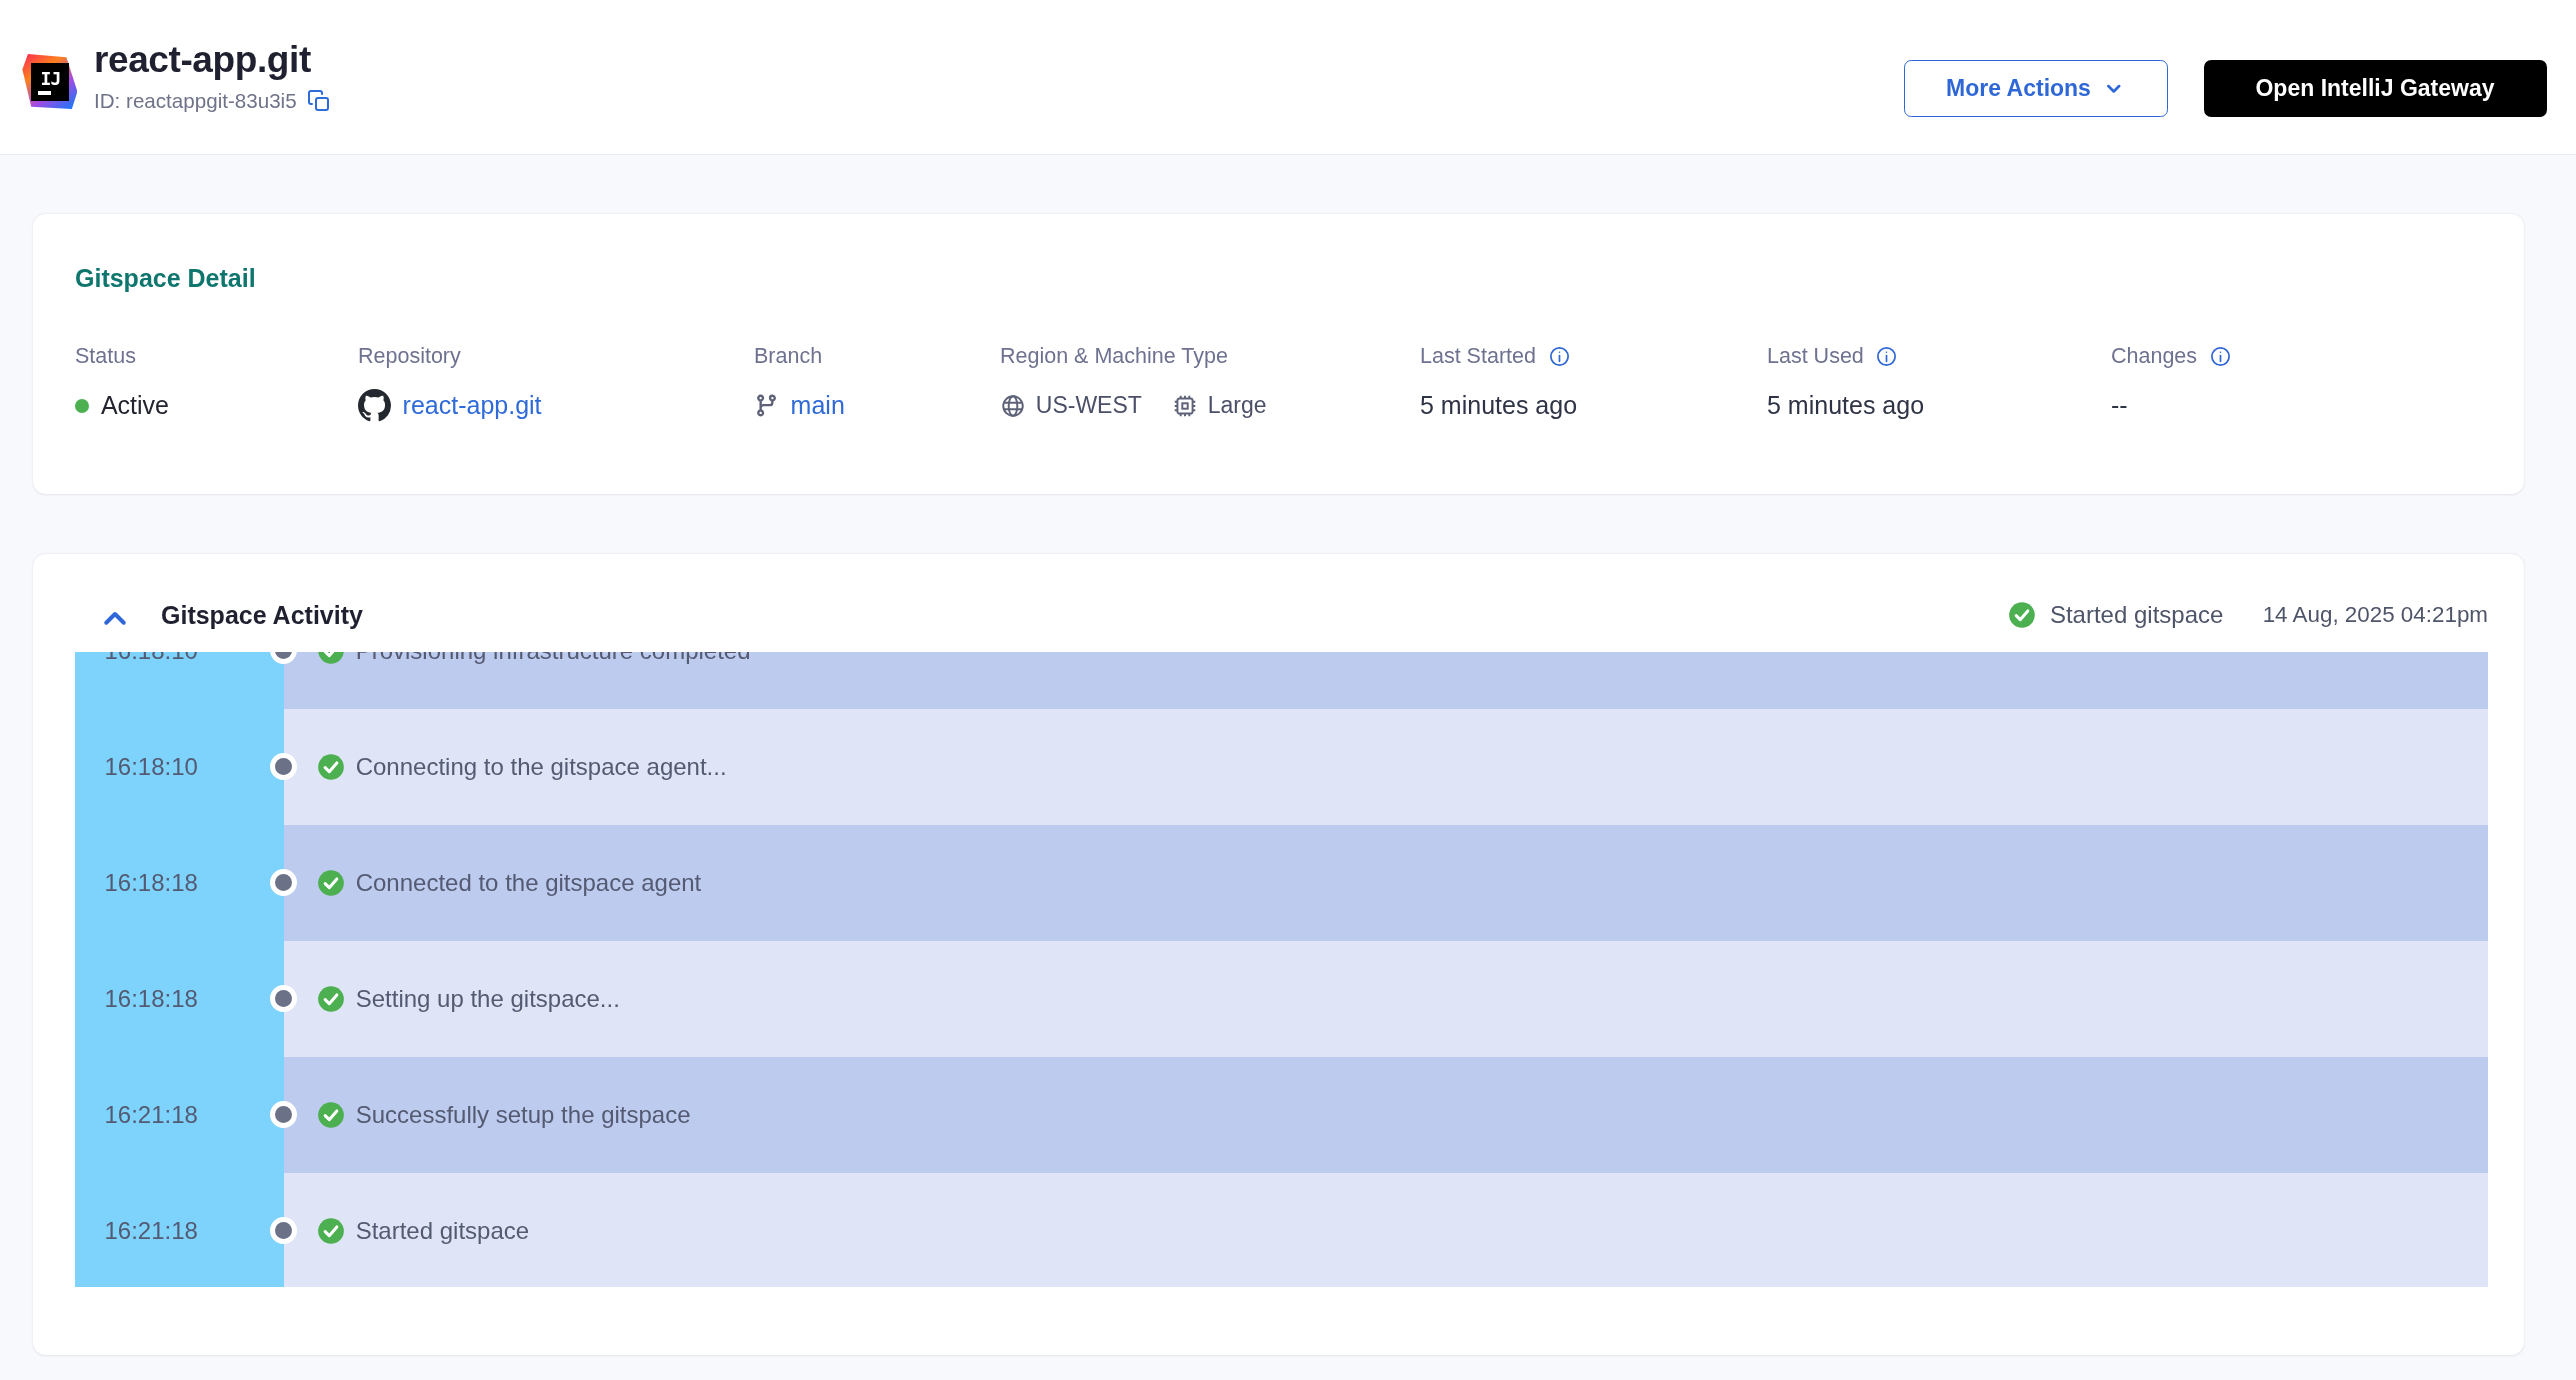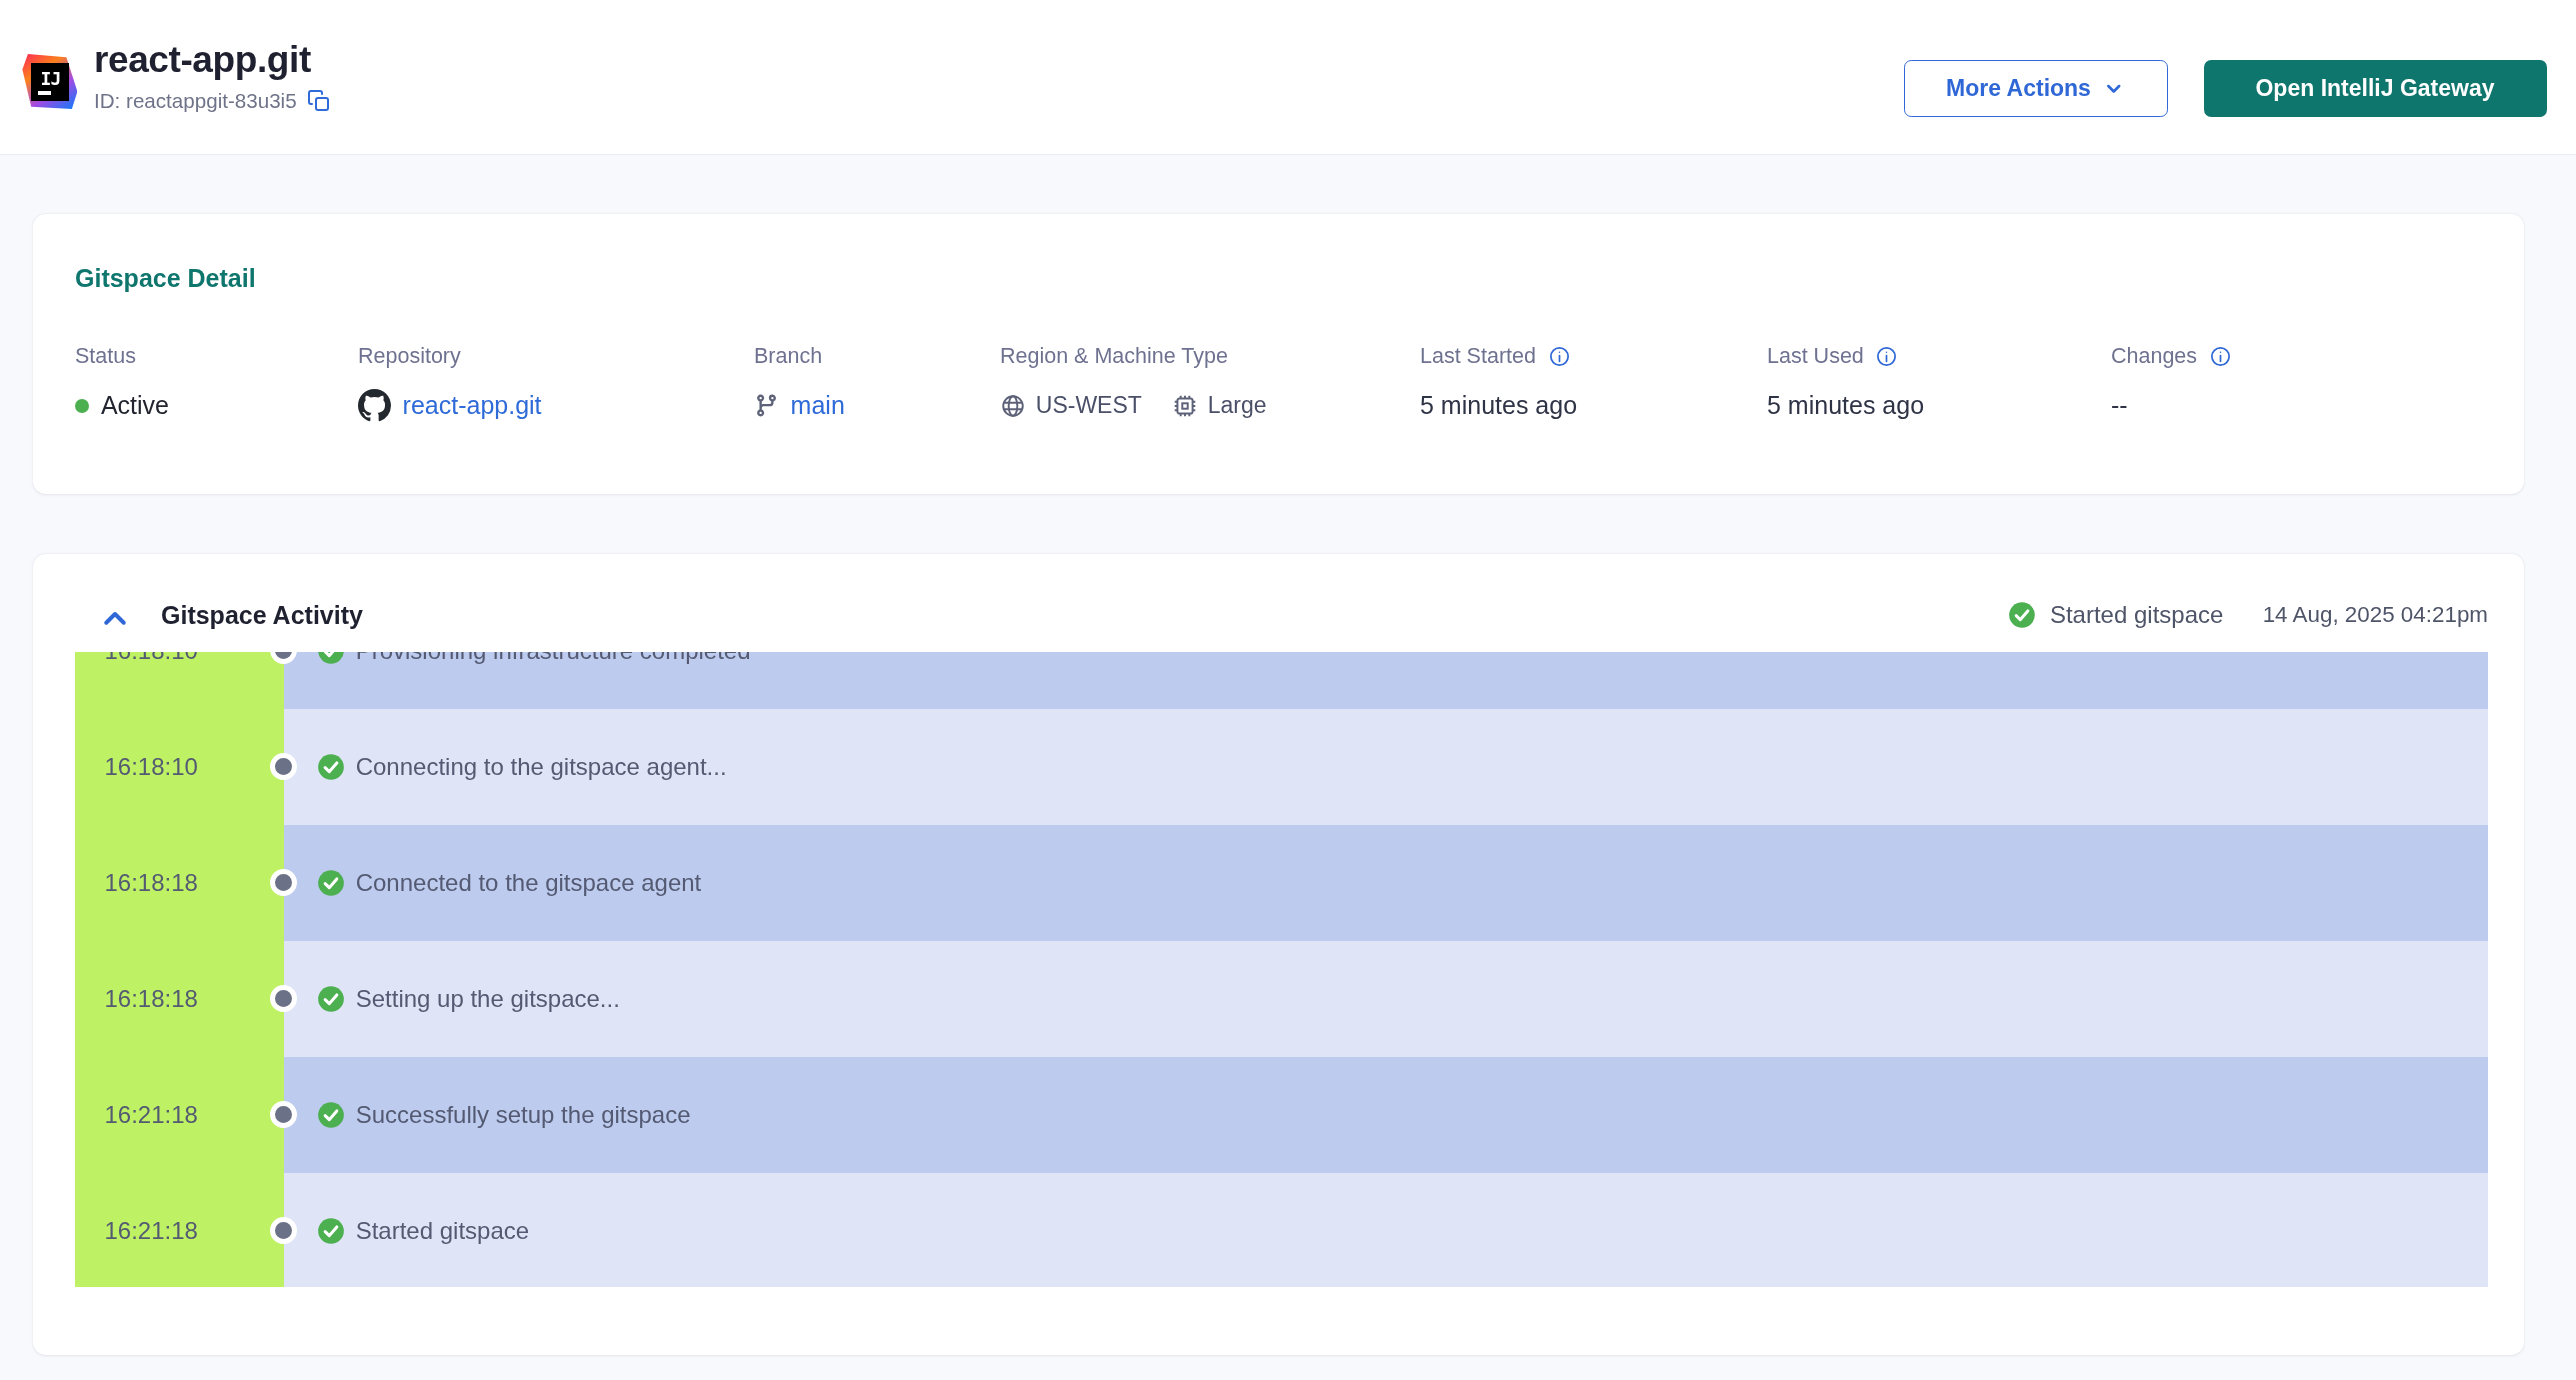--- a/index.html
+++ b/index.html
@@ -33,21 +33,21 @@
   .ij-logo .ij-bar { position:absolute; left:6.3px; bottom:6.3px; width:13.4px; height:3.6px; background:#fff; }
   .title-block { position:absolute; left:94px; top:39px; }
   .page-title { font-size:37px; font-weight:700; color:#1f2130; letter-spacing:-0.4px; }
   .id-row { display:flex; align-items:center; gap:10.7px; margin-top:8px; }
   .id-text { font-size:20.6px; color:#6f7389; }
   .copy-icon { cursor:pointer; display:inline-flex; }
   .header-actions { position:absolute; right:29.5px; top:60px; display:flex; gap:36px; }
   .btn { height:57px; border-radius:7.2px; font-size:23px; font-weight:700;
          display:inline-flex; align-items:center; justify-content:center; cursor:pointer; }
   .btn-outline { border:1.8px solid #2f68d6; color:#2f68d6; background:#fff; padding:12px 27px; gap:12.5px; width:264px; }
-  .btn-primary { background:#0f766e; color:#fff; border:none; padding:0 32px; width:343px; }
+  .btn-primary { background:#000000; color:#fff; border:none; padding:0 32px; width:343px; }
   
   .content { padding-top:59px; }
   .card {
     margin-left:33px; width:2491px; background:#fff; border-radius:12.5px;
     box-shadow:0 0 0.9px rgba(40,41,61,.10), 0 0.9px 2.7px rgba(96,97,112,.12);
   }
   .detail-card { height:280px; padding:50px 42px 0 42px; }
   .card-title { font-size:25px; font-weight:700; color:#0f766e; }
   .fields-row { display:flex; margin-top:51px; }
   .field { display:flex; flex-direction:column; }
@@ -65,21 +65,21 @@
   .activity-header { padding:47px 36px 0 67px; height:77px; display:flex; align-items:flex-start; position:relative; }
   .collapse-toggle { cursor:pointer; display:inline-flex; margin-top:2.7px; }
   .activity-title { font-size:25px; font-weight:700; color:#1f2130; margin-left:31px; }
   .activity-status { position:absolute; right:36px; top:47px; display:flex; align-items:center; gap:14.3px; }
   .activity-status .status-msg { font-size:24px; color:#4f5569; margin-right:25px; }
   .activity-status .status-date { font-size:22.4px; color:#4f5569; }
   .log-viewport { margin:20.6px 36px 0 42px; height:635px; overflow:hidden; position:relative; }
   .log-list { margin-top:-59px; }
   .log-row { display:flex; height:116px; }
   .ts-cell {
-    width:209px; background:#bef264; position:relative; flex-shrink:0;
+    width:209px; background:#7dd3fc; position:relative; flex-shrink:0;
     display:flex; align-items:center; padding-left:29.5px;
     font-size:24px; color:#545a72;
   }
   .timeline-dot {
     position:absolute; right:-13.4px; top:calc(50% - 13.4px); width:27px; height:27px;
     border-radius:50%; background:#6b7186; border:5.4px solid #ffffff; z-index:2;
   }
   .msg-cell {
     flex:1; display:flex; align-items:center; padding-left:33px; gap:10.7px;
     font-size:24px; color:#545a72;

